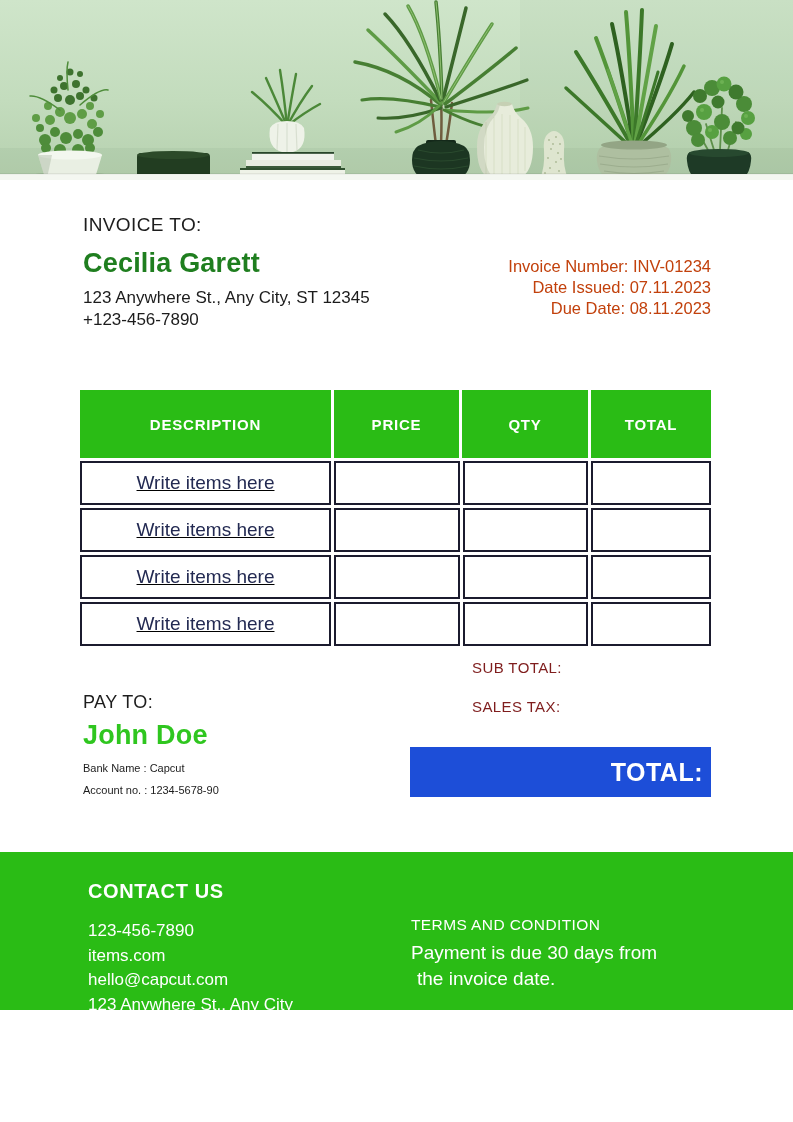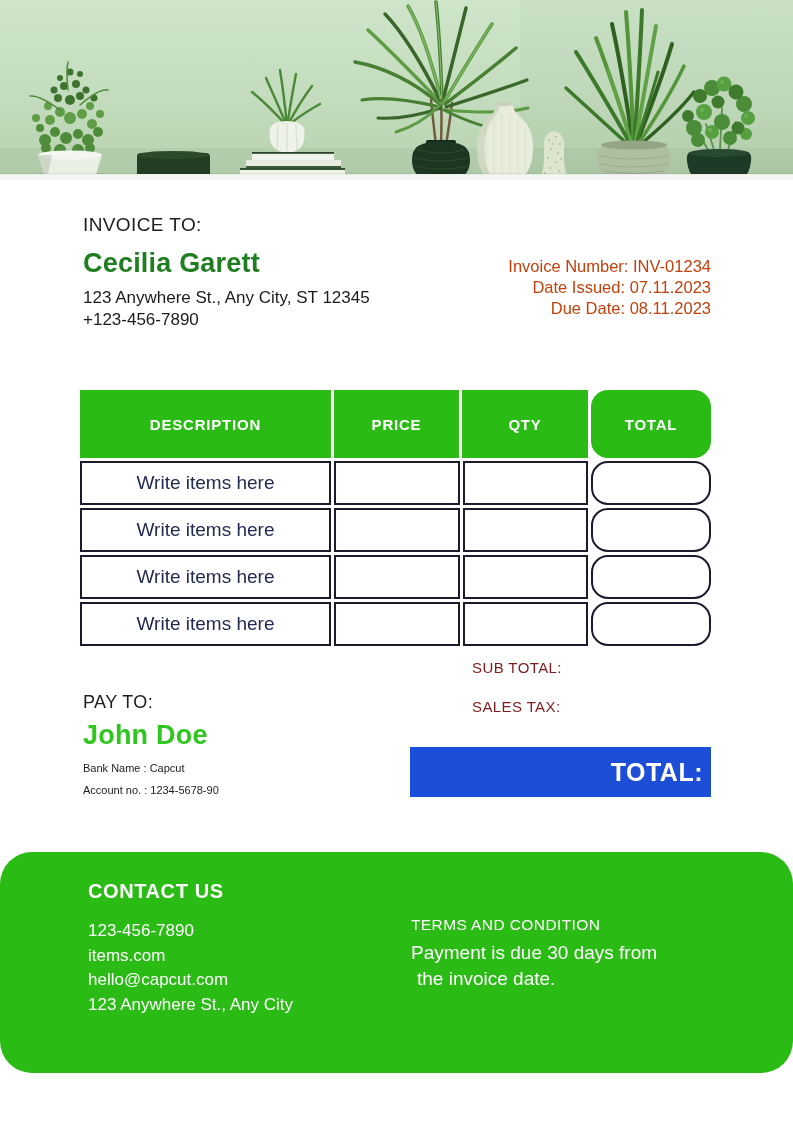--- a/index.html
+++ b/index.html
@@ -22,50 +22,50 @@
   
   .meta { position:absolute; right:82px; top:256px; text-align:right; font-size:16.5px; line-height:21px; color:#c2410c; }
 
   
   .tbl { position:absolute; left:80px; top:390px; width:631px; }
   .tbl-head { display:flex; }
   .tbl-head .hc {
     background:#2abc15; color:#ffffff; font-weight:bold; font-size:15px; letter-spacing:0.8px;
     height:68px; display:flex; align-items:center; justify-content:center;
   }
-  .tbl-row { display:flex; margin-top:3px; }
+  .tbl-row { display:flex; margin-top:3px;text-decoration:underline; }
   .tbl-row .c {
     border:2px solid #1b1b2e; background:#ffffff; height:44px;
     display:flex; align-items:center; justify-content:center;
     font-size:19px; color:#232a52;
   }
   .w-desc { width:251px; }
   .w-qty  { width:126px; margin-left:3px; }
   .w-price{ width:125px; margin-left:3px; }
-  .w-total{ width:120px; margin-left:3px;border-radius:17px; }
+  .w-total{ width:120px; margin-left:3px; }
 
   
   .summary-labels { position:absolute; left:472px; top:659px; color:#7f1d1d; font-weight:normal; font-size:15px; letter-spacing:0.4px; }
   .summary-labels .sl + .sl { margin-top:22px; }
 
   
   .pay-to { position:absolute; left:83px; top:692px; color:#1d1d1d; }
   .pay-to .section-label { font-size:18px; }
   .pay-to .name { margin-top:7px; font-size:27px; font-weight:bold; color:#2fc61f; letter-spacing:0.2px; }
   .pay-to .bank { margin-top:7px; font-size:11px; line-height:21.5px; color:#1c1c1c; }
 
   
   .total-bar {
     position:absolute; left:410px; top:747px; width:301px; height:50px; background:#1d4ed8;
     display:flex; align-items:center; justify-content:flex-end; padding-right:8px;
     color:#ffffff; font-weight:bold; font-size:25px; letter-spacing:0.5px;
   }
 
   
-  .footer { position:absolute; left:0; top:852px; width:793px; height:221px; background:#2abc15; color:#ffffff;border-radius:32px; }
+  .footer { position:absolute; left:0; top:852px; width:793px; height:158px; background:#2abc15; color:#ffffff; }
   .contact { position:absolute; left:88px; top:28px; }
   .contact-heading { font-size:20px; font-weight:bold; letter-spacing:0.6px; }
   .contact-lines { margin-top:16px; font-size:17px; line-height:24.5px; }
   .terms { position:absolute; left:411px; top:64px; }
   .terms-heading { font-size:15.5px; letter-spacing:0.4px; }
   .terms-body { margin-top:6px; font-size:19px; line-height:26px; }
   .terms-body .l2 { padding-left:6px; }
 </style>
 </head>
 <body>

